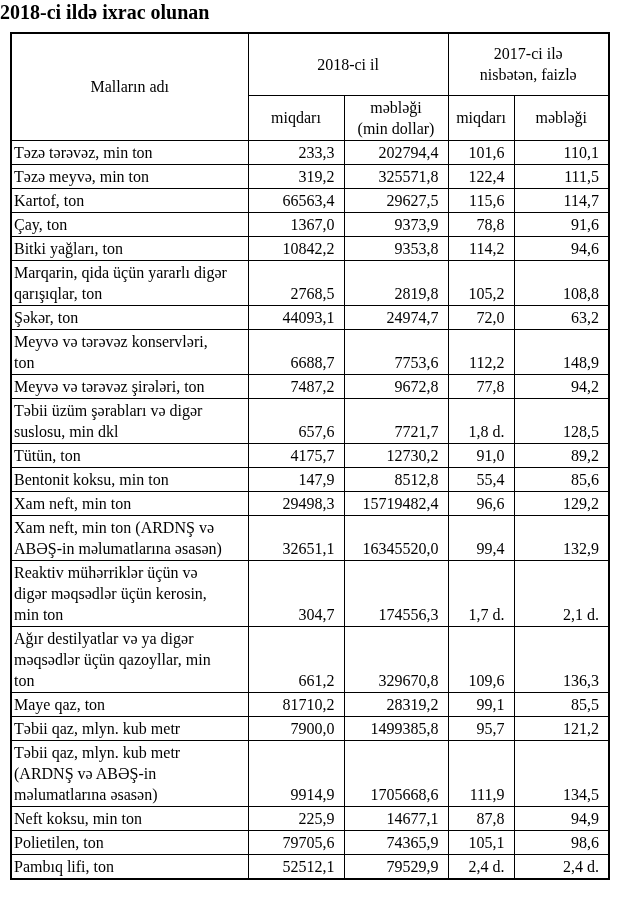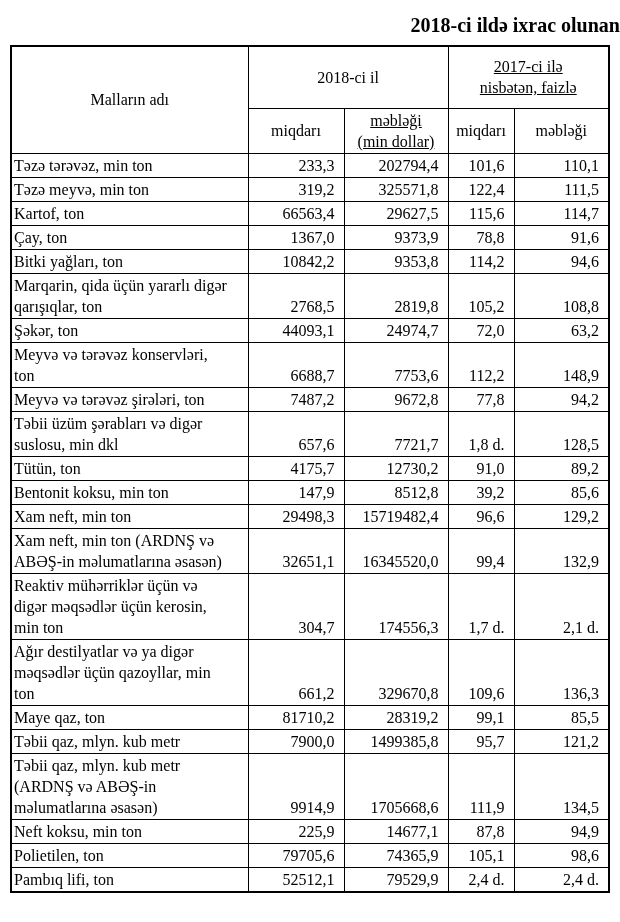--- a/index.html
+++ b/index.html
@@ -8,46 +8,45 @@
     background: #ffffff;
     color: #000000;
   }
   body {
     width: 620px;
     height: 922px;
     overflow: hidden;
     font-family: "Liberation Serif", "DejaVu Serif", serif;
   }
   .title {
-    text-align: right;
+    text-align: left;
     font-weight: bold;
     font-size: 20px;
     line-height: 25px;
-    margin-top: 13px;
   }
   table.stats {
     border-collapse: collapse;
     table-layout: fixed;
     width: 598px;
     margin: 7px 0 0 10px;
     border: 2px solid #000000;
   }
   .stats th, .stats td {
     border: 1px solid #000000;
     font-size: 16px;
     line-height: 21px;
     font-weight: normal;
     padding: 1px 2px;
     overflow: hidden;
   }
   .stats th {
     text-align: center;
     vertical-align: middle;
   }
-  .pre { white-space: pre-line; text-decoration: underline; }
+  .pre { white-space: pre-line; }
   td.name {
     text-align: left;
     vertical-align: bottom;
     white-space: pre-line;
   }
   td.num {
     text-align: right;
     padding-right: 9px;
     vertical-align: bottom;
   }
@@ -162,21 +161,21 @@
       <td class="name">Tütün, ton</td>
       <td class="num">4175,7</td>
       <td class="num">12730,2</td>
       <td class="num">91,0</td>
       <td class="num">89,2</td>
     </tr>
     <tr>
       <td class="name">Bentonit koksu, min ton</td>
       <td class="num">147,9</td>
       <td class="num">8512,8</td>
-      <td class="num">39,2</td>
+      <td class="num">55,4</td>
       <td class="num">85,6</td>
     </tr>
     <tr>
       <td class="name">Xam neft, min ton</td>
       <td class="num">29498,3</td>
       <td class="num">15719482,4</td>
       <td class="num">96,6</td>
       <td class="num">129,2</td>
     </tr>
     <tr>

